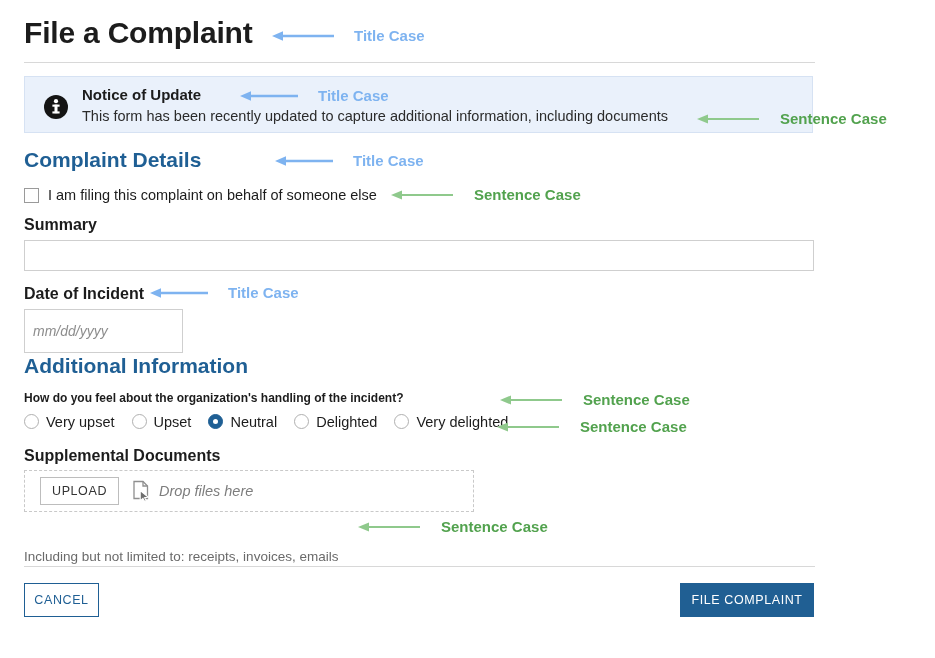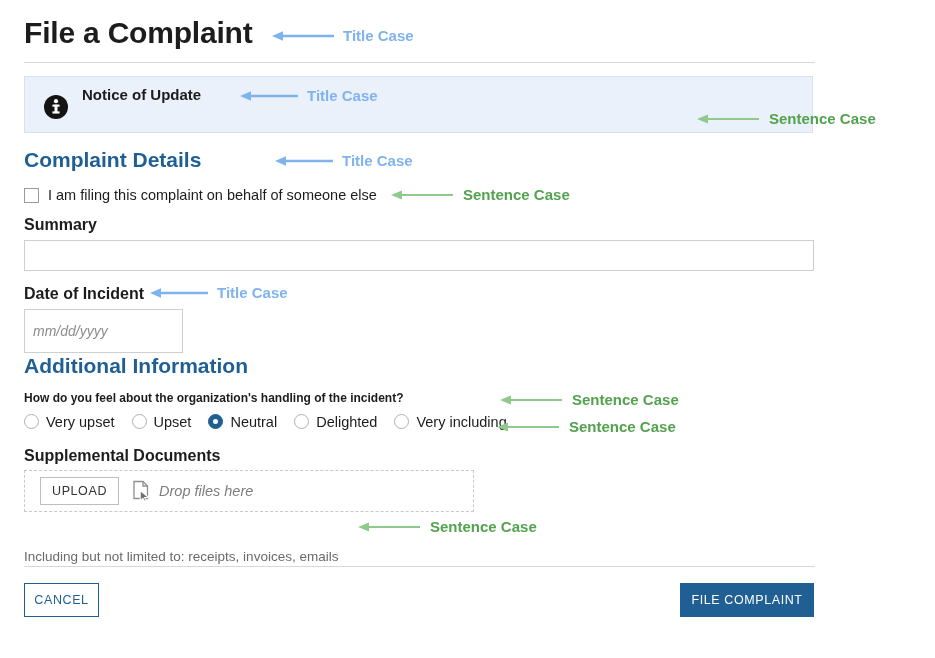--- a/index.html
+++ b/index.html
@@ -292,20 +292,21 @@
     letter-spacing: 0.6px;
     cursor: pointer;
   }
 
   
   .annotation {
     position: absolute;
     display: flex;
     align-items: center;
     white-space: nowrap;
+    gap: 11px;
   }
   .anno-text {
     font-size: 15px;
     font-weight: bold;
   }
   .anno-blue .anno-text { color: #7eb3f0; }
   .anno-green .anno-text { color: #52a24e; }
   .anno-arrow { flex: 0 0 auto; }
 
   .a1 { left: 272px; top: 27px; }
@@ -330,20 +331,21 @@
     <span class="notice-icon">
       <svg width="26" height="26" viewBox="0 0 26 26">
         <circle cx="13" cy="13" r="12" fill="#141414"></circle>
         <circle cx="13" cy="7.2" r="2.1" fill="#ffffff"></circle>
         <rect x="9.4" y="10.6" width="7.2" height="2.1" fill="#ffffff"></rect>
         <rect x="11.5" y="10.6" width="3" height="8.6" fill="#ffffff"></rect>
         <rect x="9.4" y="17.4" width="7.2" height="2.1" fill="#ffffff"></rect>
       </svg>
     </span>
     <div class="notice-title">Notice of Update</div>
+    <div class="notice-body">This form has been recently updated to capture additional information, including documents</div>
   </div>
 
   <div class="section-heading sh-complaint">Complaint Details</div>
 
   <div class="checkbox-row">
     <span class="checkbox-box"></span>
     <span class="checkbox-label">I am filing this complaint on behalf of someone else</span>
   </div>
 
   <div class="field-label lbl-summary">Summary</div>
@@ -368,21 +370,21 @@
     <span class="radio-item">
       <span class="radio-circle selected"></span>
       <span class="radio-text">Neutral</span>
     </span>
     <span class="radio-item">
       <span class="radio-circle"></span>
       <span class="radio-text">Delighted</span>
     </span>
     <span class="radio-item">
       <span class="radio-circle"></span>
-      <span class="radio-text">Very including</span>
+      <span class="radio-text">Very delighted</span>
     </span>
   </div>
 
   <div class="field-label lbl-docs">Supplemental Documents</div>
 
   <div class="upload-zone">
     <button class="upload-button">UPLOAD</button>
     <span class="upload-file-icon">
       <svg width="20" height="22" viewBox="0 0 20 22">
         <path d="M2 1.5 L11 1.5 L15.5 6 L15.5 18.5 L2 18.5 Z" fill="#ffffff" stroke="#8f8f8f" stroke-width="1.3"></path>

